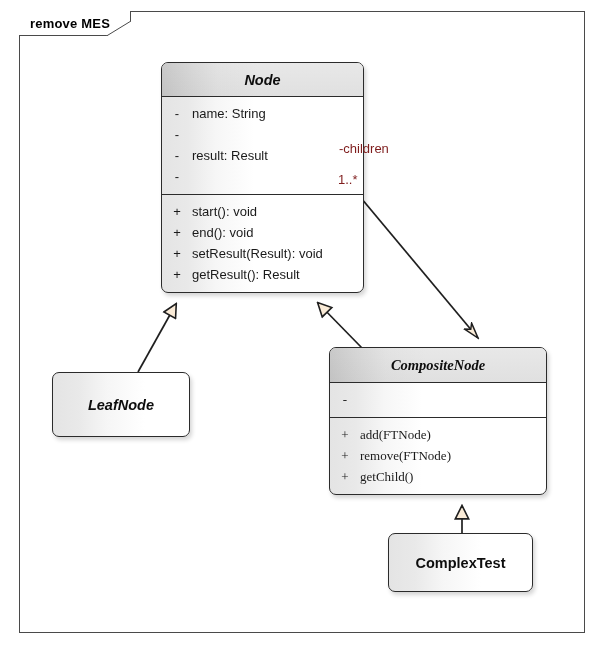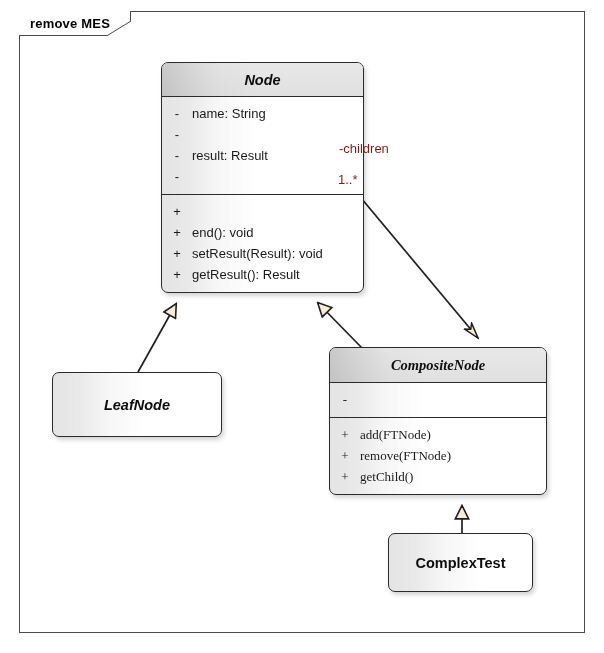--- a/index.html
+++ b/index.html
@@ -211,40 +211,41 @@
         <span class="sig">result: Result</span>
       </div>
       <div class="row">
         <span class="vis">-</span>
       </div>
     </div>
     <div class="sep"></div>
     <div class="compartment">
       <div class="row">
         <span class="vis">+</span>
+        <span class="sig">start(): void</span>
       </div>
       <div class="row">
         <span class="vis">+</span>
         <span class="sig">end(): void</span>
       </div>
       <div class="row">
         <span class="vis">+</span>
         <span class="sig">setResult(Result): void</span>
       </div>
       <div class="row">
         <span class="vis">+</span>
         <span class="sig">getResult(): Result</span>
       </div>
     </div>
   </div>
 
   <div class="edgelabel" style="left:339px; top:141px;">-children</div>
   <div class="edgelabel" style="left:338px; top:172px;">1..*</div>
 
-  <div class="umlbox simple" style="left:52px; top:372px; width:170px; height:65px;">
+  <div class="umlbox simple" style="left:52px; top:372px; width:138px; height:65px;">
     <div class="hdr abstract">LeafNode</div>
   </div>
 
   <div class="umlbox shaded-hdr" style="left:329px; top:347px; width:218px;font-family:Liberation Serif, serif;">
     <div class="hdr abstract">CompositeNode</div>
     <div class="sep"></div>
     <div class="compartment">
       <div class="row">
         <span class="vis">-</span>
       </div>

